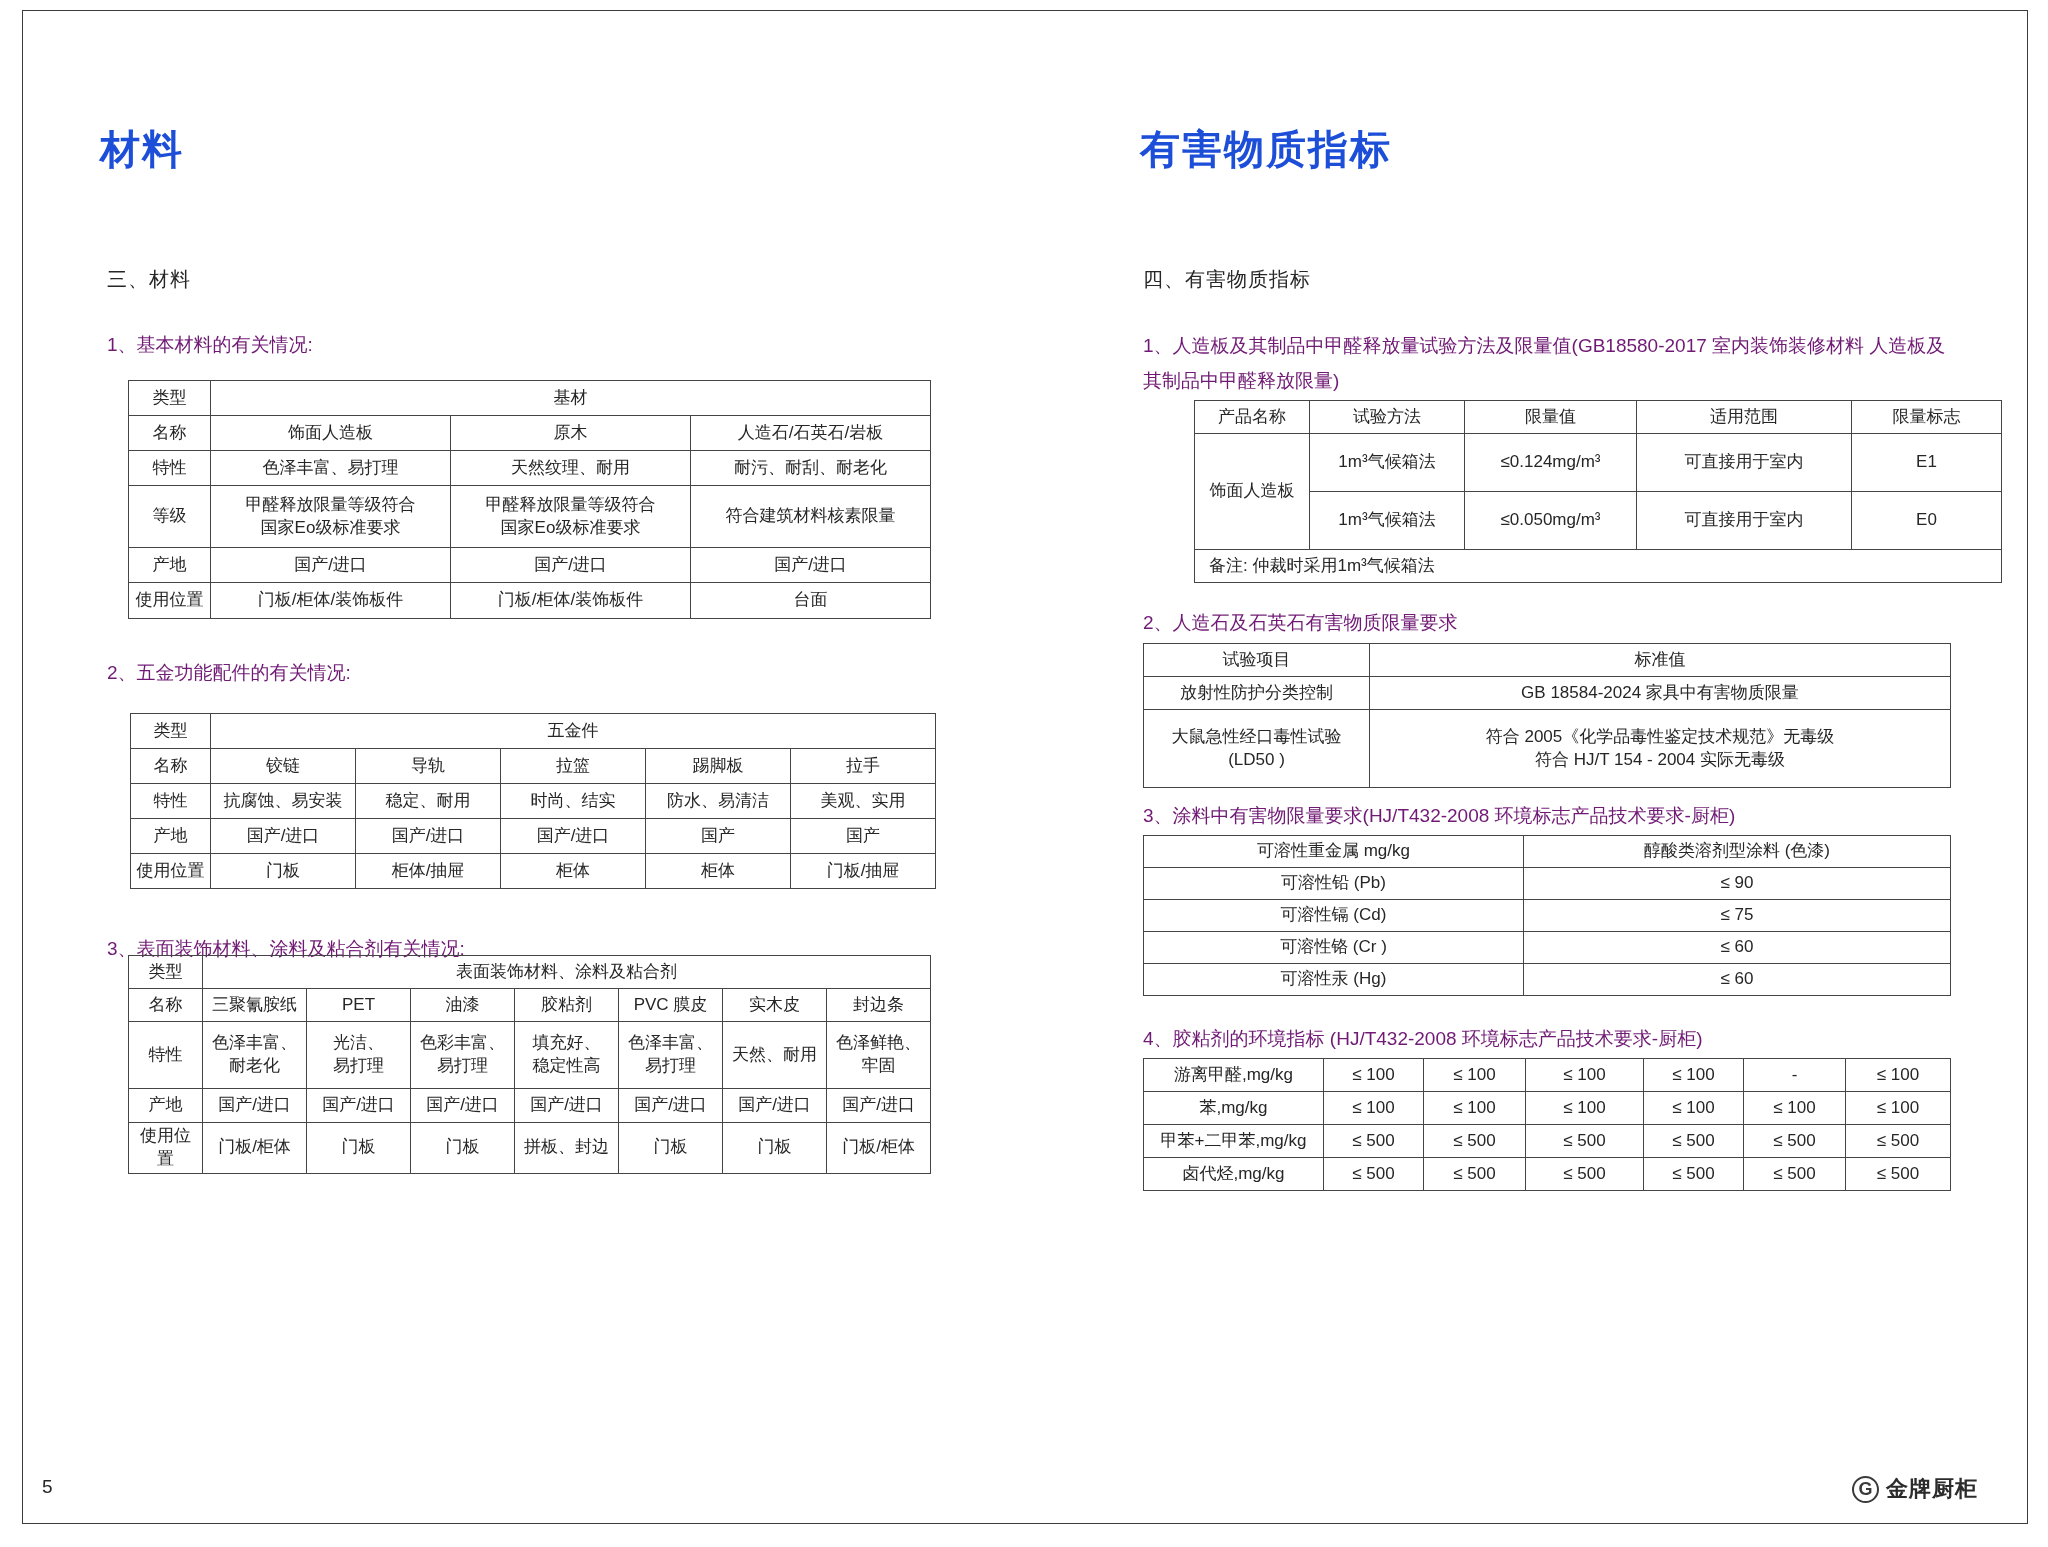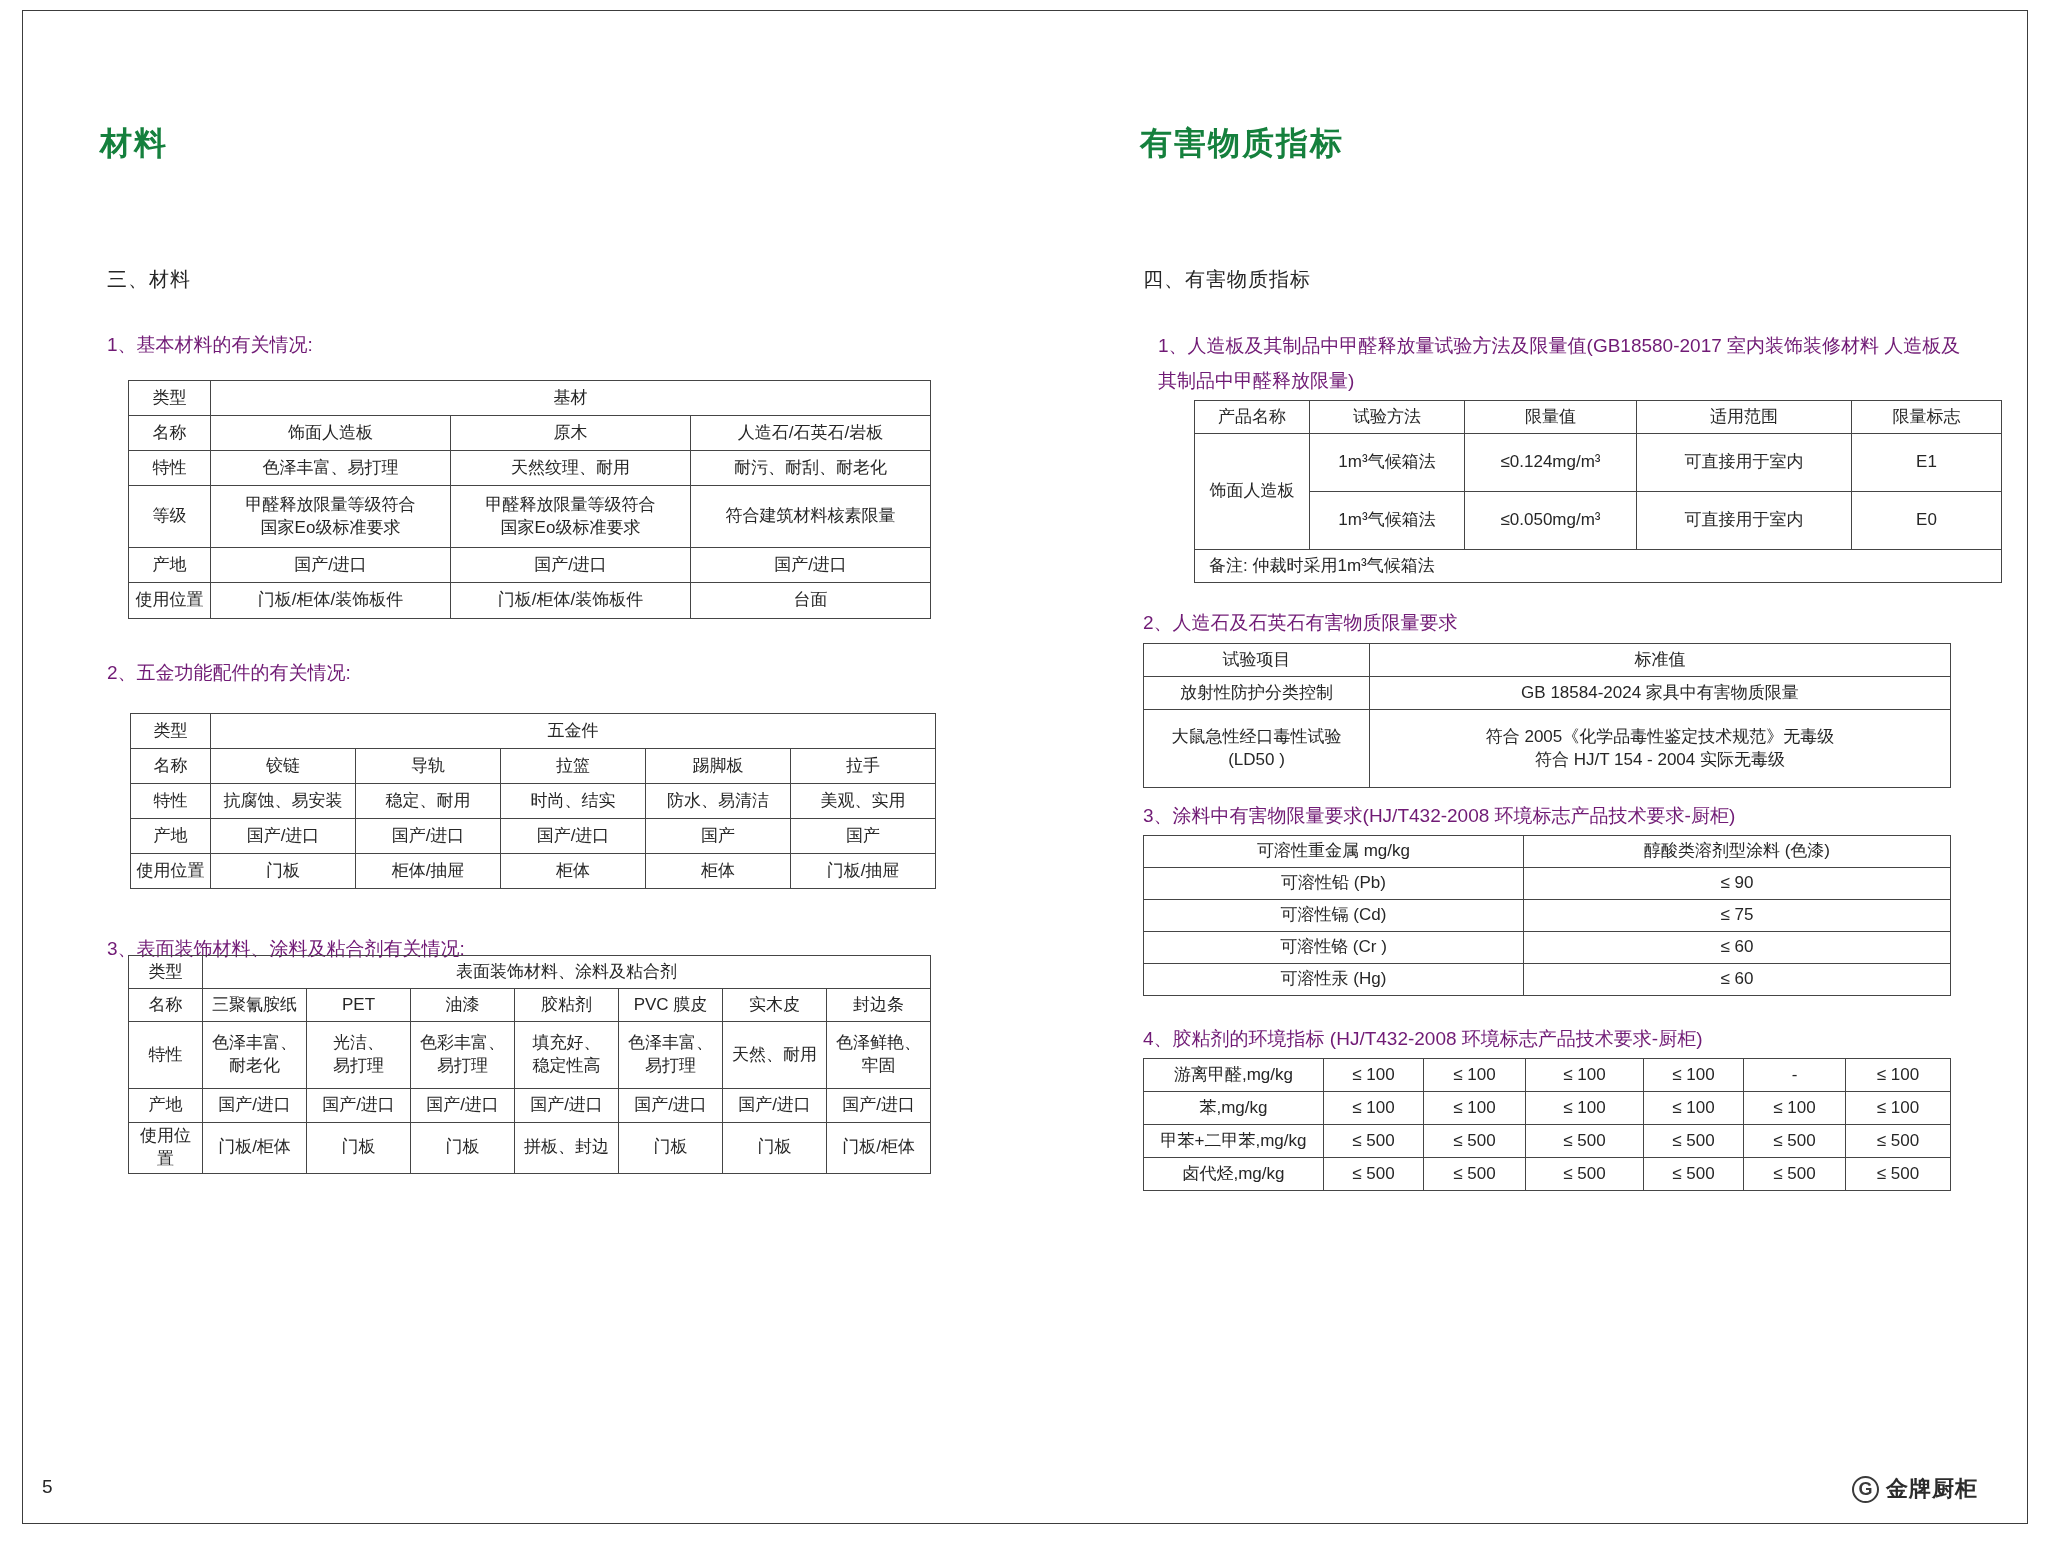--- a/index.html
+++ b/index.html
@@ -6,24 +6,24 @@
   .page{
     position:relative;width:2048px;height:1547px;background:#ffffff;
     font-family:"Liberation Sans","DejaVu Sans",sans-serif;
     color:#262626;overflow:hidden;
   }
   .page-border{
     position:absolute;left:22px;top:10px;width:2004px;height:1512px;
     border:1.5px solid #3c3c3c;pointer-events:none;
   }
   .abs{position:absolute;}
-  .doc-title{font-size:32px;font-weight:600;color:#15803d;letter-spacing:2px;}
+  .doc-title{font-size:40px;font-weight:600;color:#1d4ed8;letter-spacing:2px;}
   .section-heading{font-size:20px;color:#262626;letter-spacing:1px;}
   .sub-heading{font-size:19px;color:#701a75;}
-  .sub-heading.wrap{line-height:1.85;margin-left:15px;}
+  .sub-heading.wrap{line-height:1.85;}
   table.doc{
     border-collapse:collapse;table-layout:fixed;
   }
   table.doc td{
     border:1px solid #454545;text-align:center;vertical-align:middle;
     font-size:17px;color:#262626;white-space:pre-line;line-height:1.35;
     padding:2px 4px;box-sizing:border-box;overflow:hidden;
   }
   table.doc td.left-align{text-align:left;padding-left:14px;}
   .footer-num{font-size:19px;color:#262626;}

